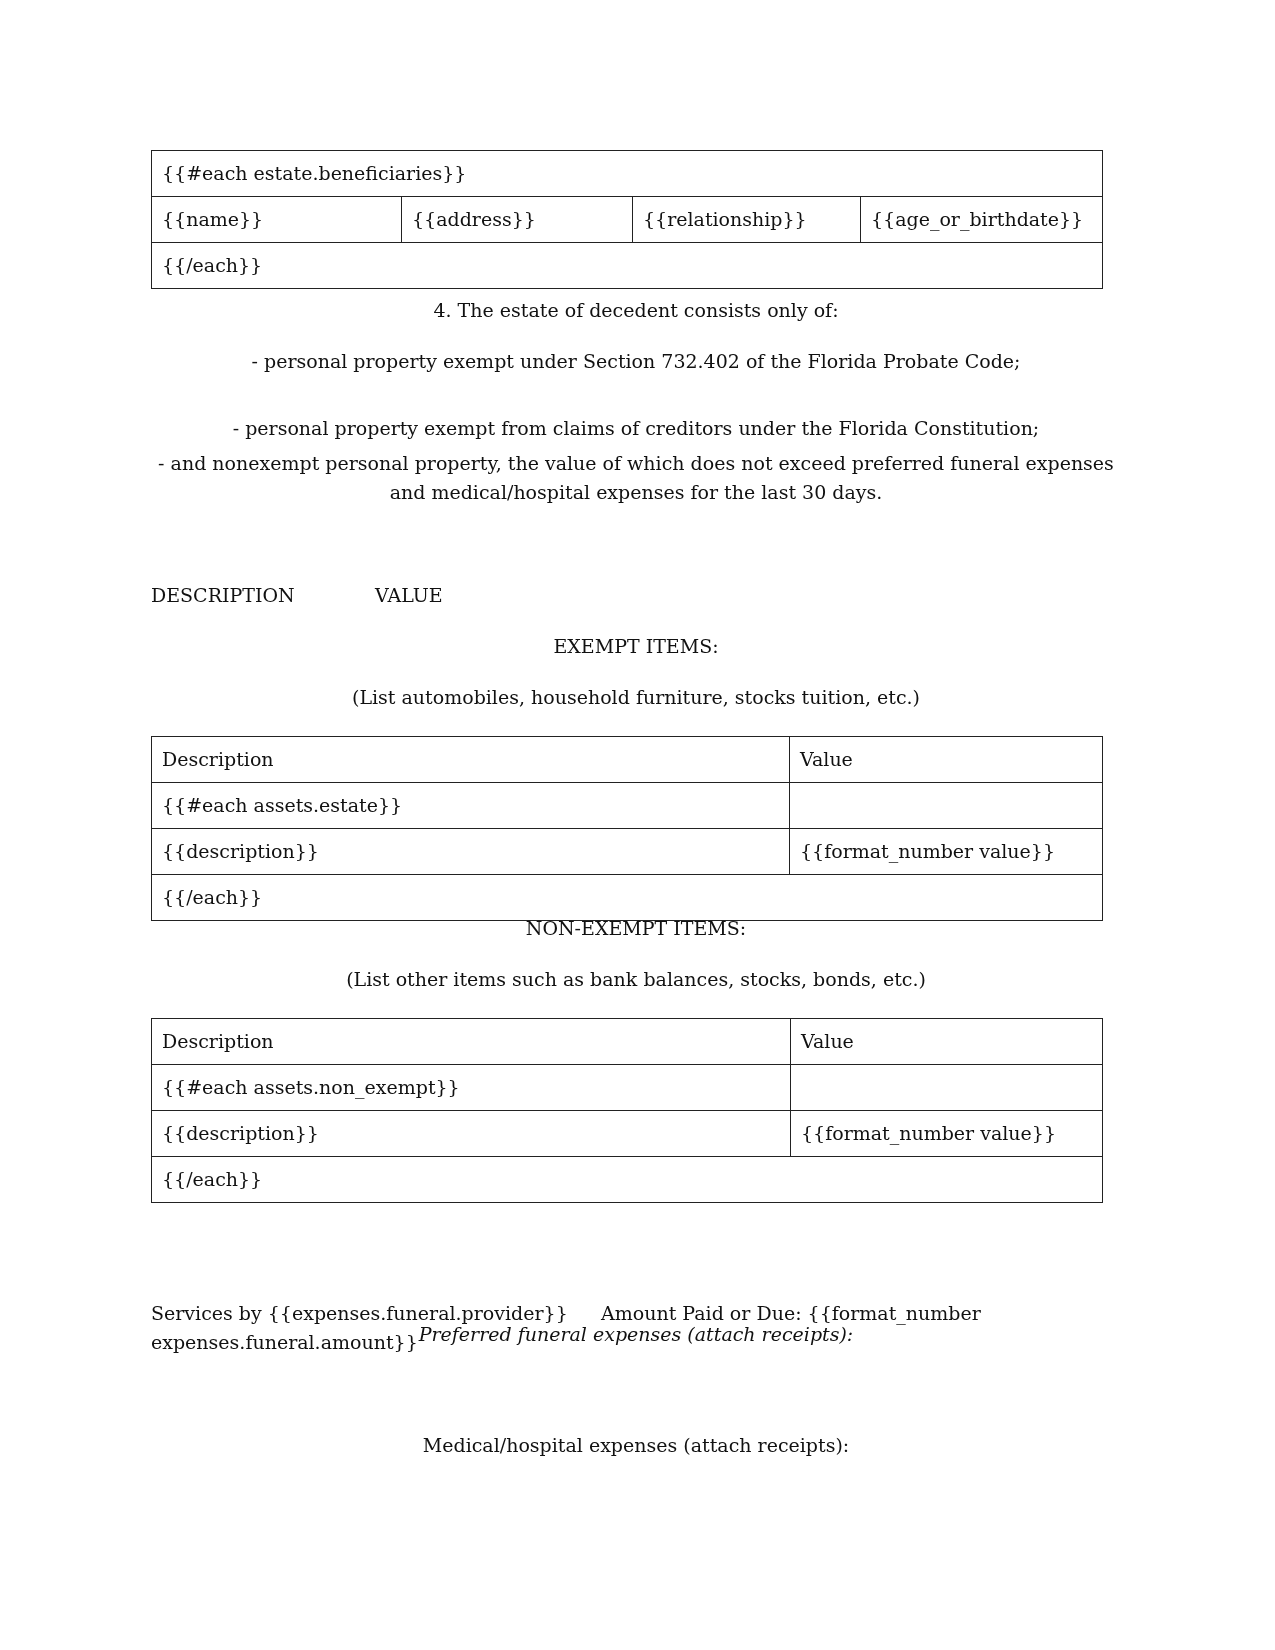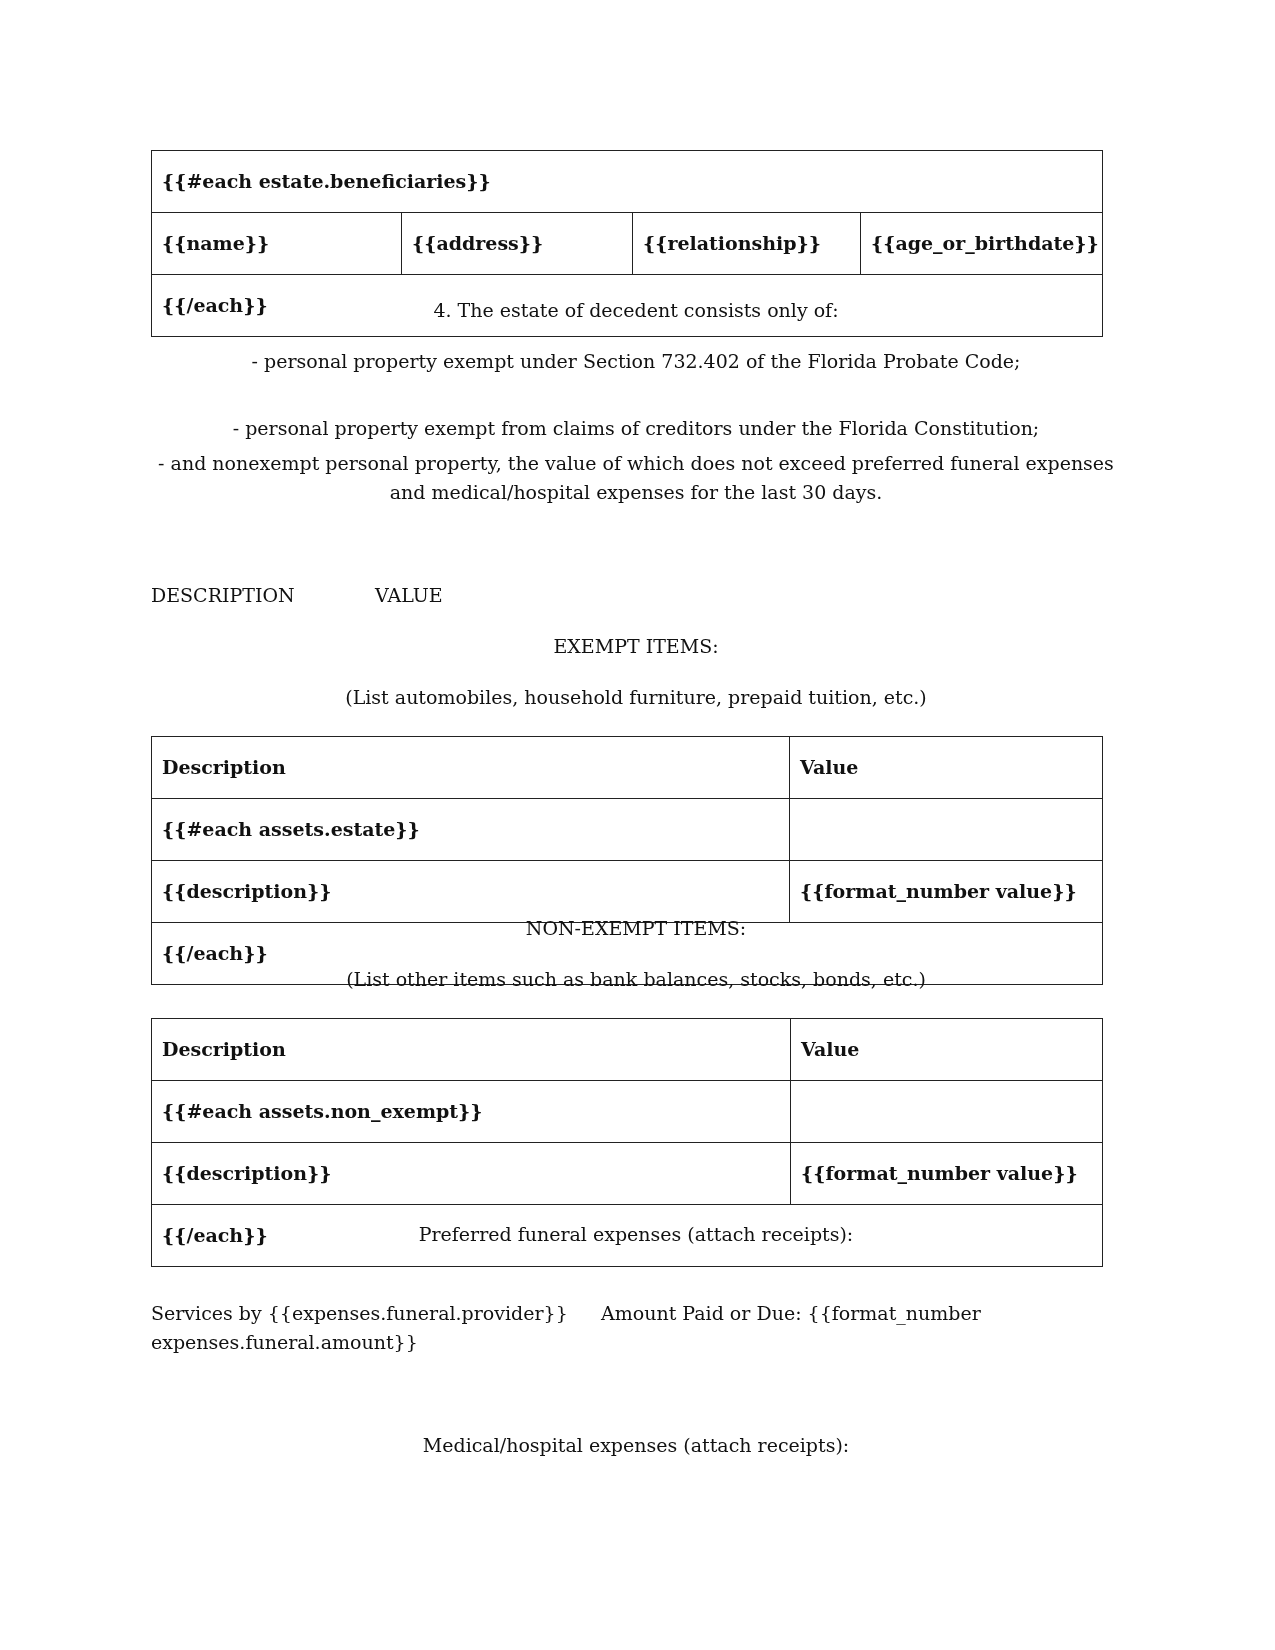--- a/index.html
+++ b/index.html
@@ -11,27 +11,26 @@
     }
     .abs { position: absolute; }
     .para { position: absolute; left: 151px; width: 970px; line-height: 29px; text-align: center; }
     table.doc {
       position: absolute; left: 151px; width: 951px;
       border-collapse: collapse; table-layout: fixed;
       font-size: 19px;
     }
     table.doc td {
       border: 1.5px solid #222222;
-      padding: 16px 10px;
+      padding: 8px 10px;
       height: 29px;
       line-height: 29px;
       white-space: nowrap;
       overflow: hidden;
       vertical-align: middle;
-      font-weight: bold;
     }
   </style>
 </head>
 <body>
 
 <table class="doc" style="top:150px;">
   <colgroup>
     <col style="width:250px">
       <col style="width:231px">
       <col style="width:228px">
@@ -55,21 +54,21 @@
 
 <div class="para" style="top:296px;">4. The estate of decedent consists only of:</div>
 <div class="para" style="top:347px;">- personal property exempt under Section 732.402 of the Florida Probate Code;</div>
 <div class="para" style="top:414px;">- personal property exempt from claims of creditors under the Florida Constitution;</div>
 <div class="para" style="top:449px;">- and nonexempt personal property, the value of which does not exceed preferred funeral expenses and medical/hospital expenses for the last 30 days.</div>
 
 <div class="abs" style="left:151px; top:581px; line-height:29px;">DESCRIPTION</div>
 <div class="abs" style="left:375px; top:581px; line-height:29px;">VALUE</div>
 
 <div class="para" style="top:632px;">EXEMPT ITEMS:</div>
-<div class="para" style="top:683px;">(List automobiles, household furniture, prepaid tuition, etc.)</div>
+<div class="para" style="top:683px;">(List automobiles, household furniture, stocks tuition, etc.)</div>
 
 <table class="doc" style="top:736px;">
   <colgroup>
       <col style="width:638px">
       <col style="width:313px">
     </colgroup>
   <tbody>
       <tr>
     <td>Description</td>
     <td>Value</td>
@@ -108,18 +107,18 @@
   <tr>
     <td>{{description}}</td>
     <td>{{format_number value}}</td>
   </tr>
   <tr>
     <td colspan="2">{{/each}}</td>
   </tr>
 </tbody>
   </table>
 
-<div class="para" style="top:1220px;">Preferred funeral expenses (attach receipts):</div>
+<div class="para" style="top:1320px;font-style:italic;">Preferred funeral expenses (attach receipts):</div>
 <div class="abs" style="left:151px; top:1299px; line-height:29px;">Services by {{expenses.funeral.provider}}</div>
 <div class="abs" style="left:601px; top:1299px; line-height:29px;">Amount Paid or Due: {{format_number</div>
 <div class="abs" style="left:151px; top:1328px; line-height:29px;">expenses.funeral.amount}}</div>
 
 <div class="para" style="top:1431px;">Medical/hospital expenses (attach receipts):</div>
 
 </body></html>

